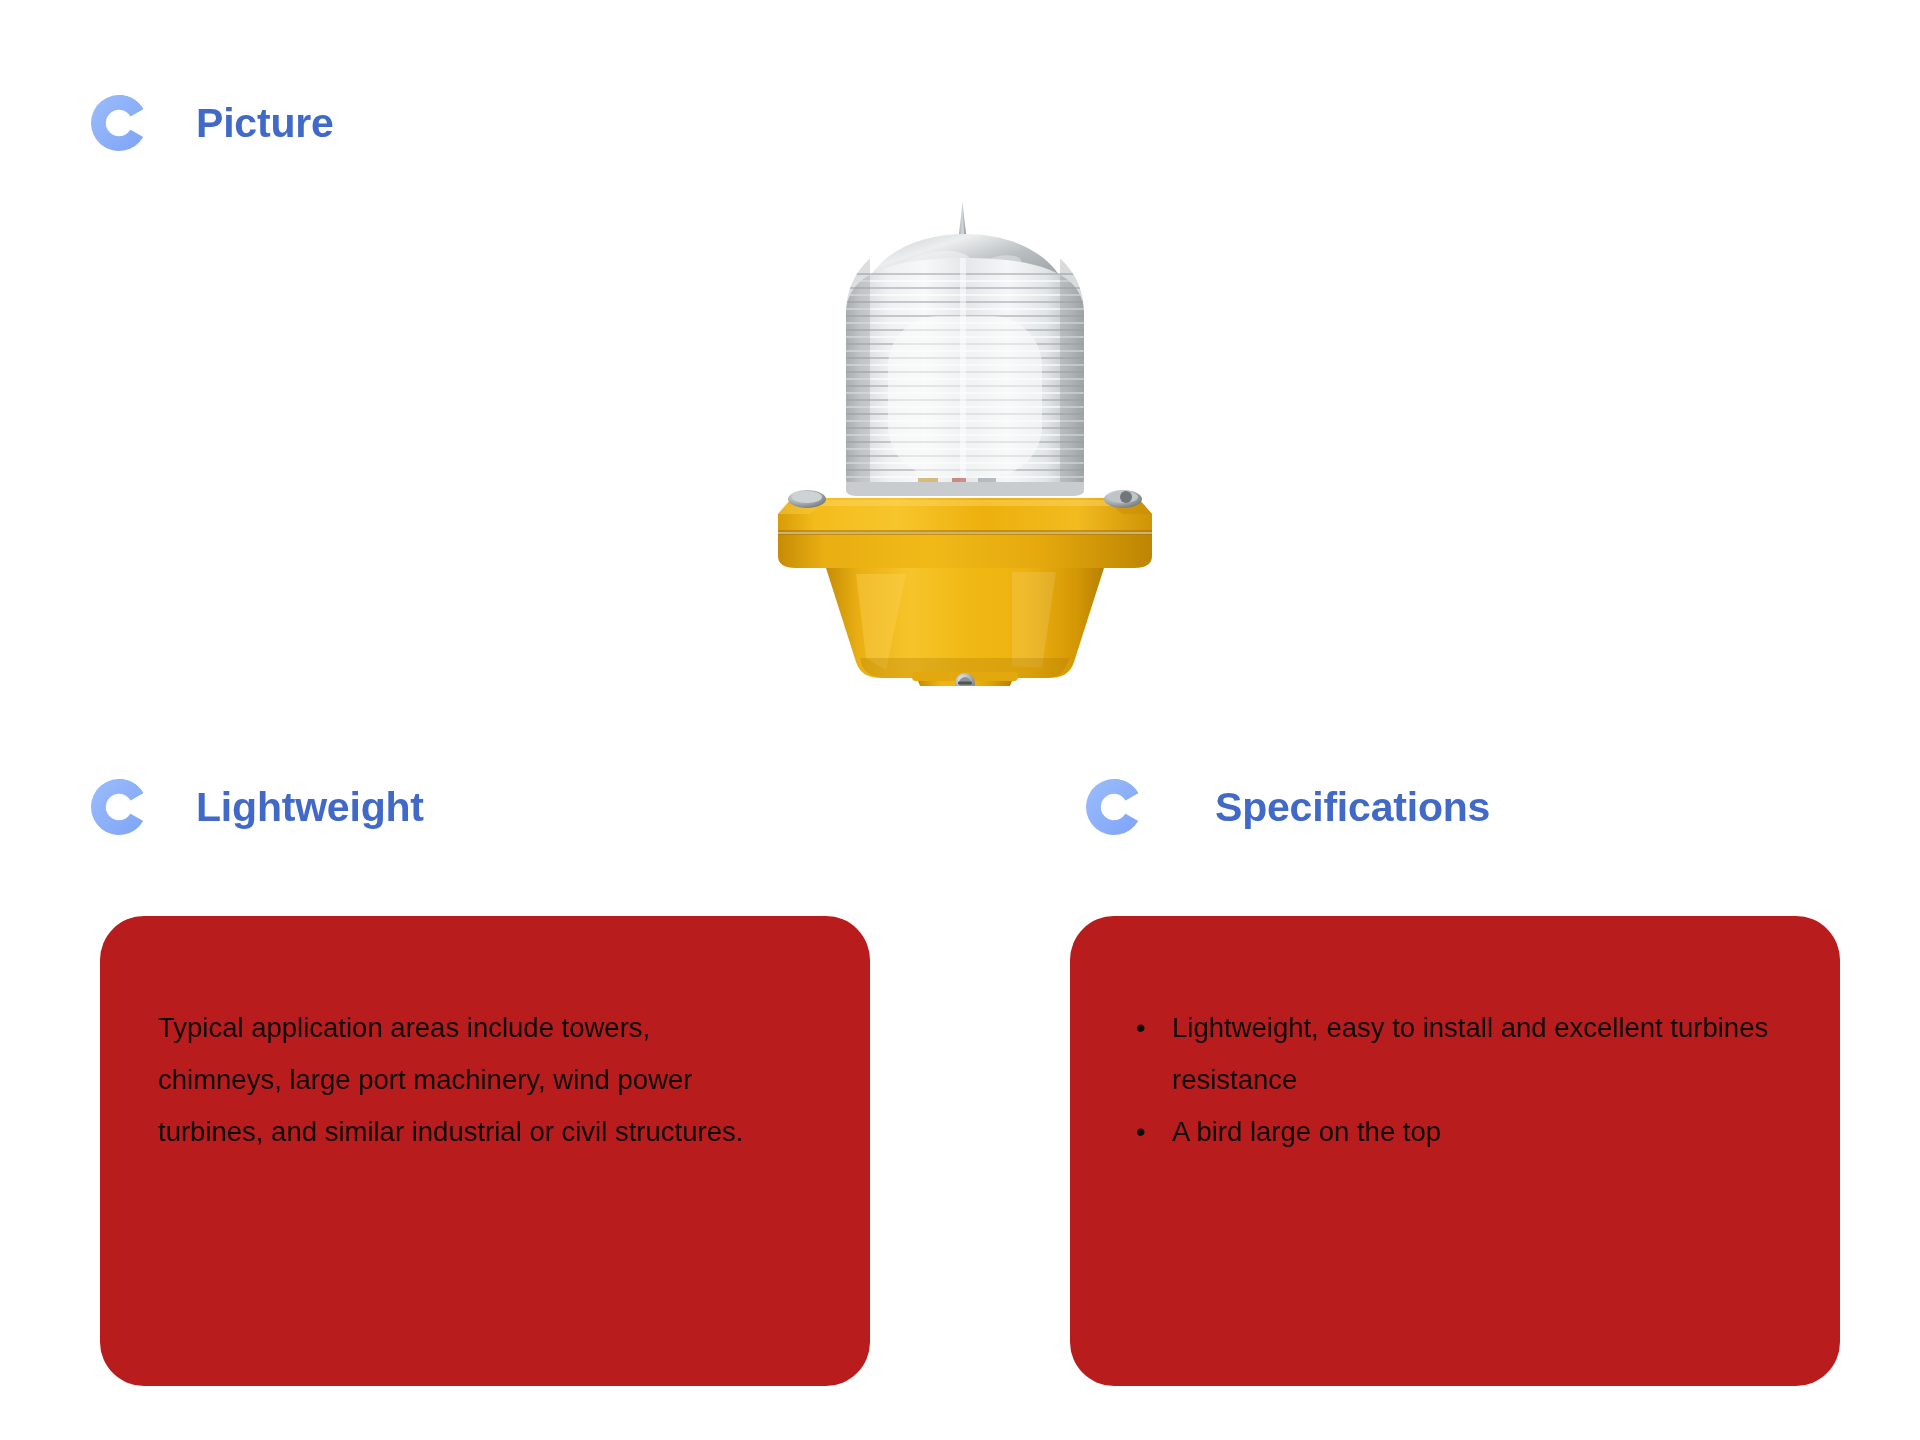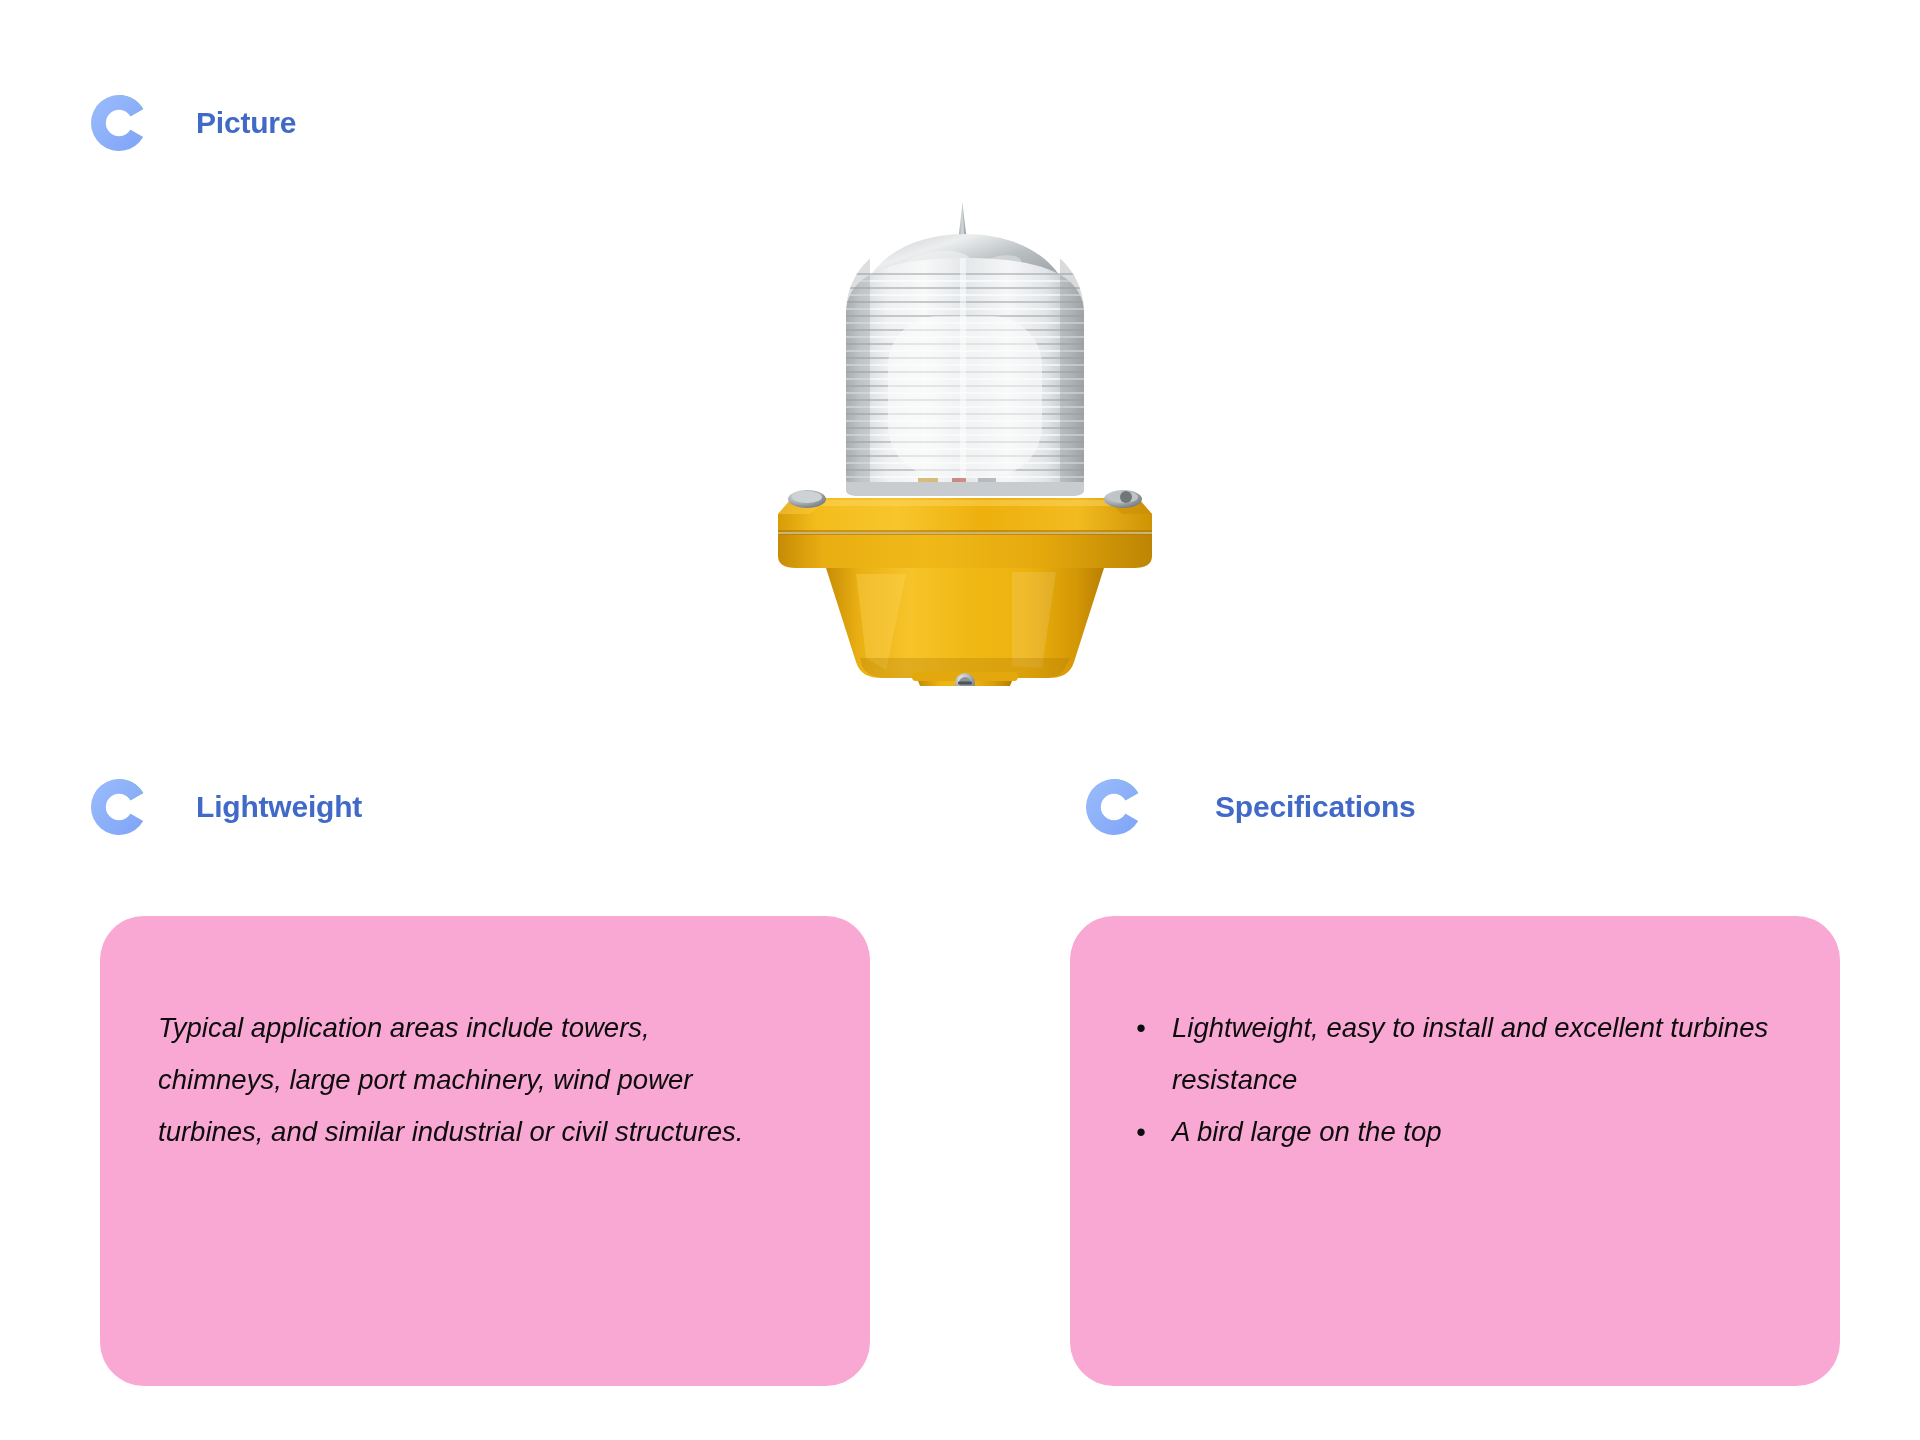--- a/index.html
+++ b/index.html
@@ -9,42 +9,41 @@
     background:#ffffff;
     font-family:"Liberation Sans", sans-serif;
     overflow:hidden;
   }
   .page { position:relative; width:1920px; height:1440px; background:#fff; }
 
   
   .section-head { position:absolute; display:flex; align-items:center; }
   .logo-mark { width:62px; height:62px; flex:0 0 62px; display:block; }
   .section-title {
-    font-size:30px; font-weight:bold; color:#4169c8;
+    font-size:41px; font-weight:bold; color:#4169c8;
     letter-spacing:-0.2px; white-space:nowrap;
     margin-left:46px; line-height:1;
   }
 
   #head-picture { left:88px;  top:92px; }
   #head-apps    { left:88px;  top:776px; }
   #head-specs   { left:1083px; top:776px;gap:24px; }
 
   
   .product-wrap {
     position:absolute; left:660px; top:196px;
     width:610px; height:490px;
   }
   .product-svg { display:block; width:100%; height:100%; }
 
   
   .card {
     position:absolute;
-    background:#f9a8d4;
+    background:#b91c1c;
     border-radius:44px;
-    font-style:italic;
   }
   #card-apps  { left:100px;  top:916px; width:770px; height:470px; }
   #card-specs { left:1070px; top:916px; width:770px; height:470px; }
 
   .card-body {
     position:absolute; left:58px; top:86px; right:58px;
     color:#0d0d0d;
     font-size:27.5px;
     line-height:52px;
   }

